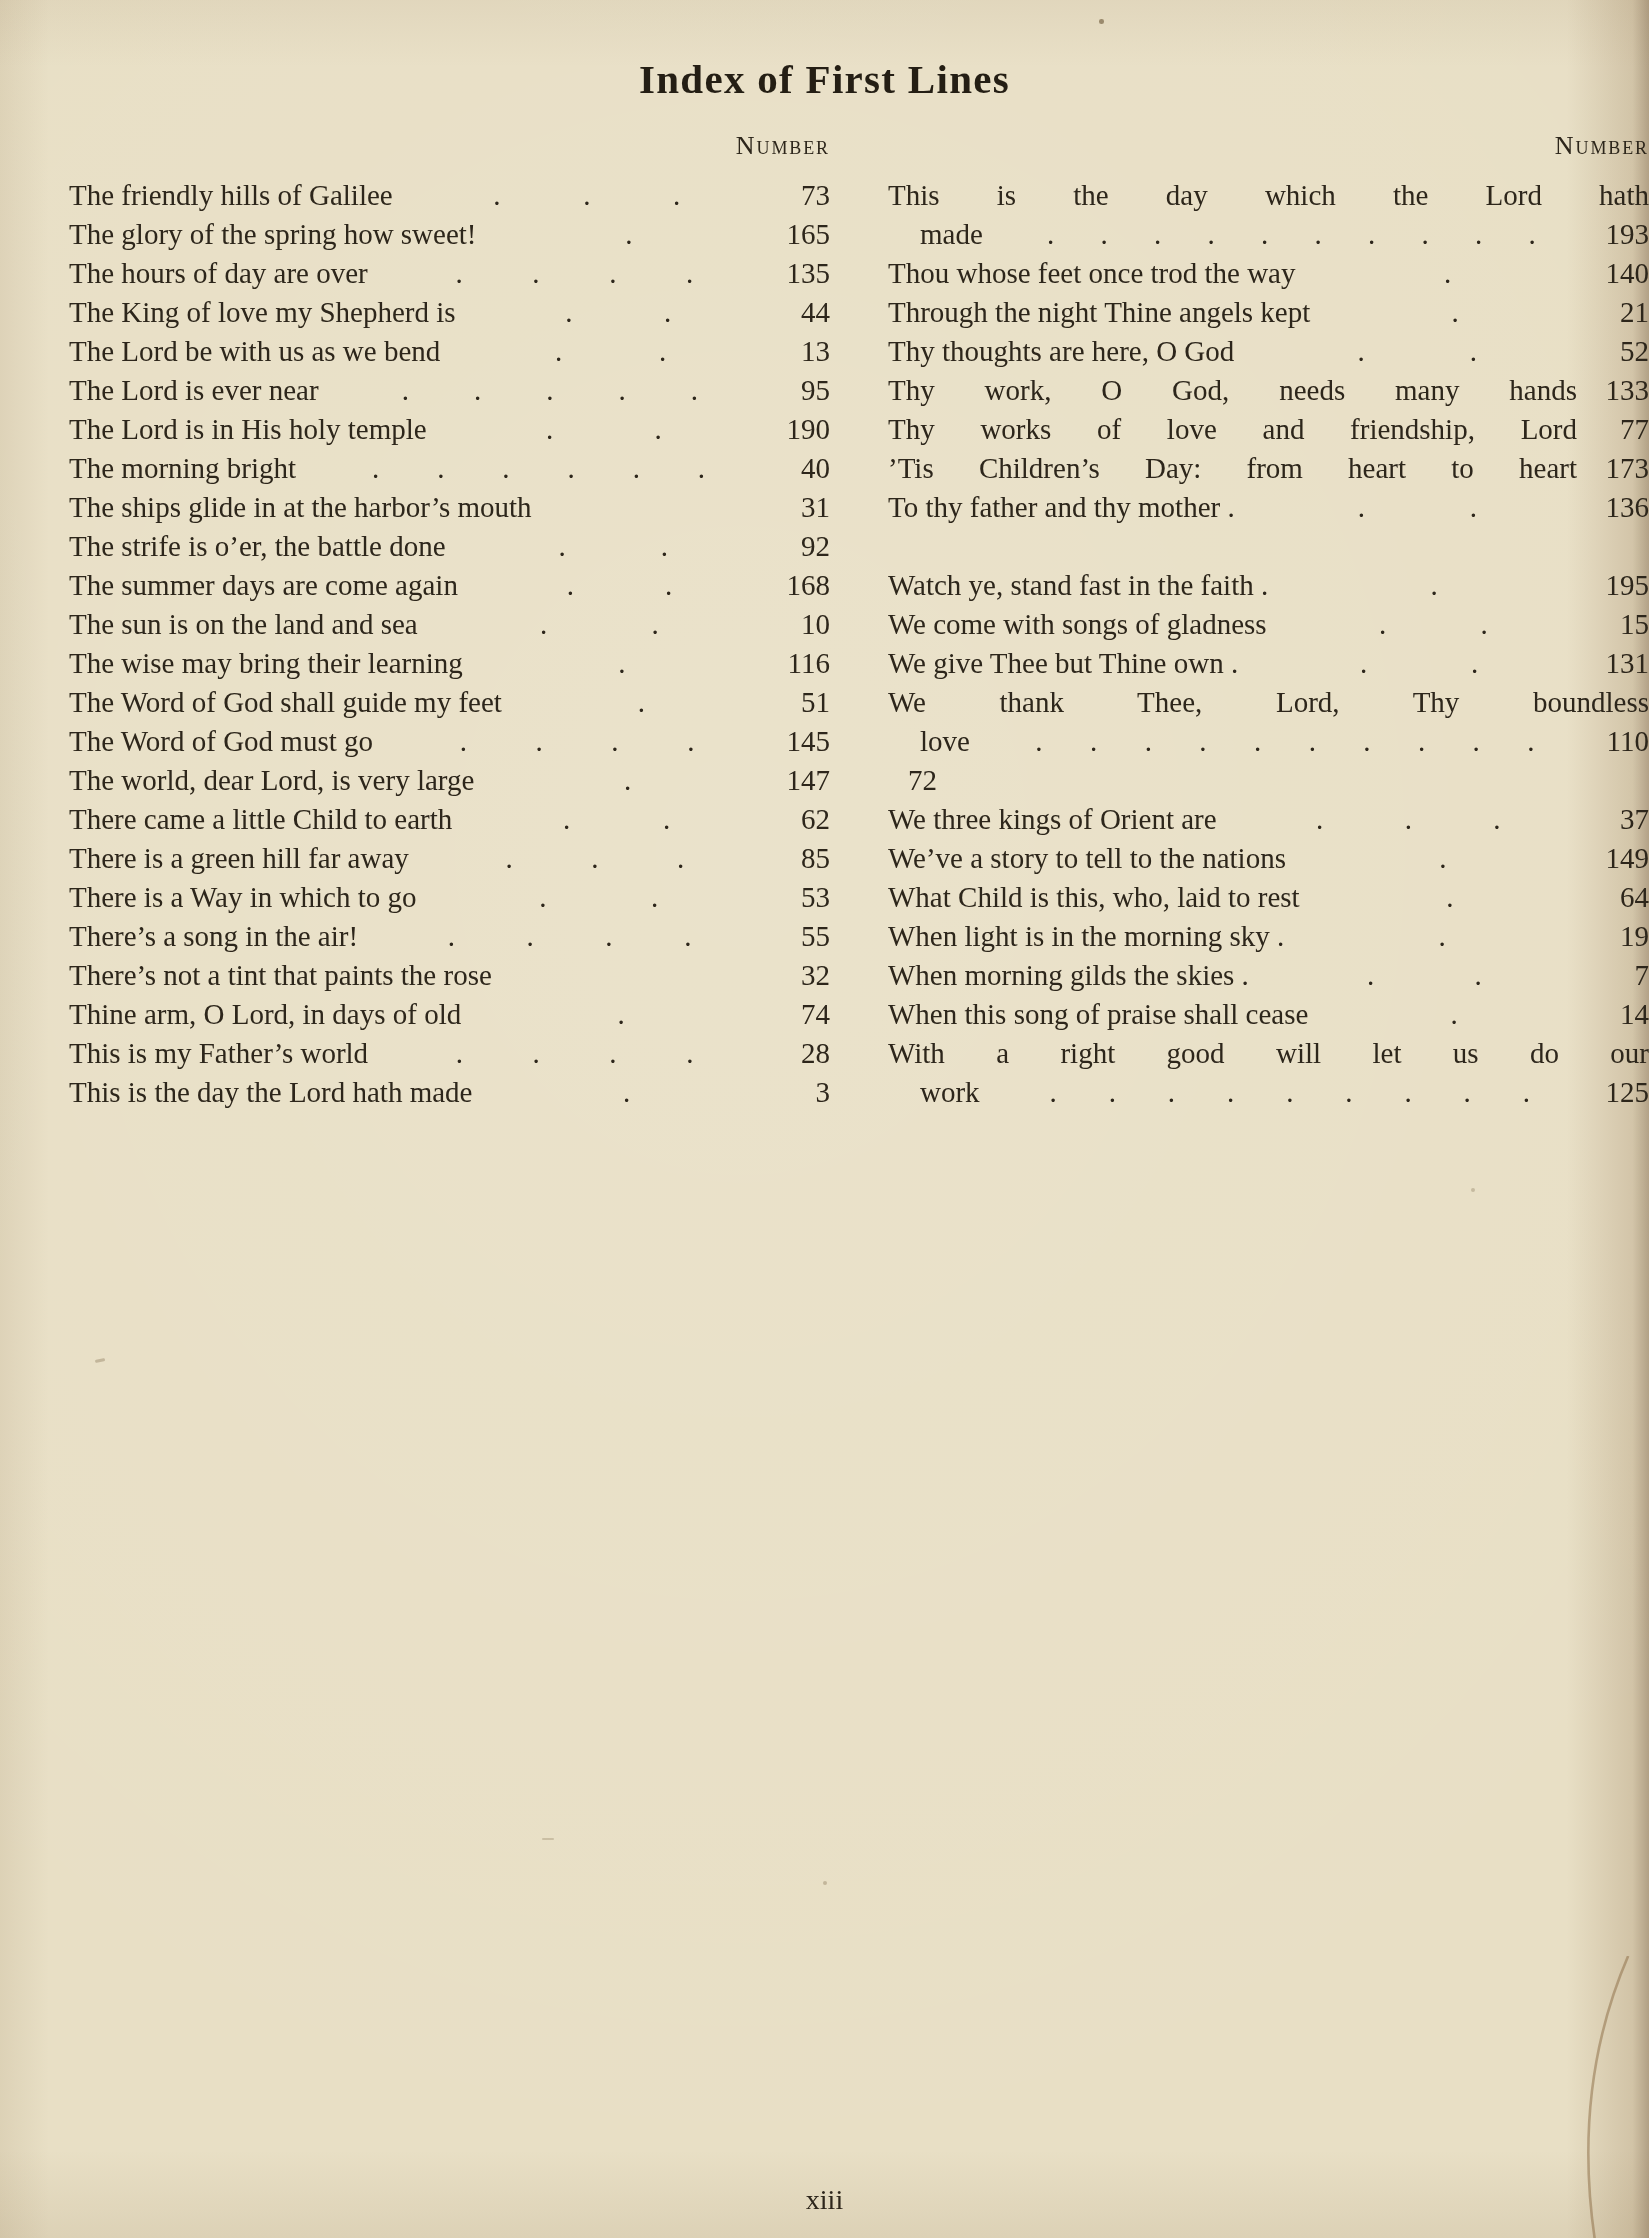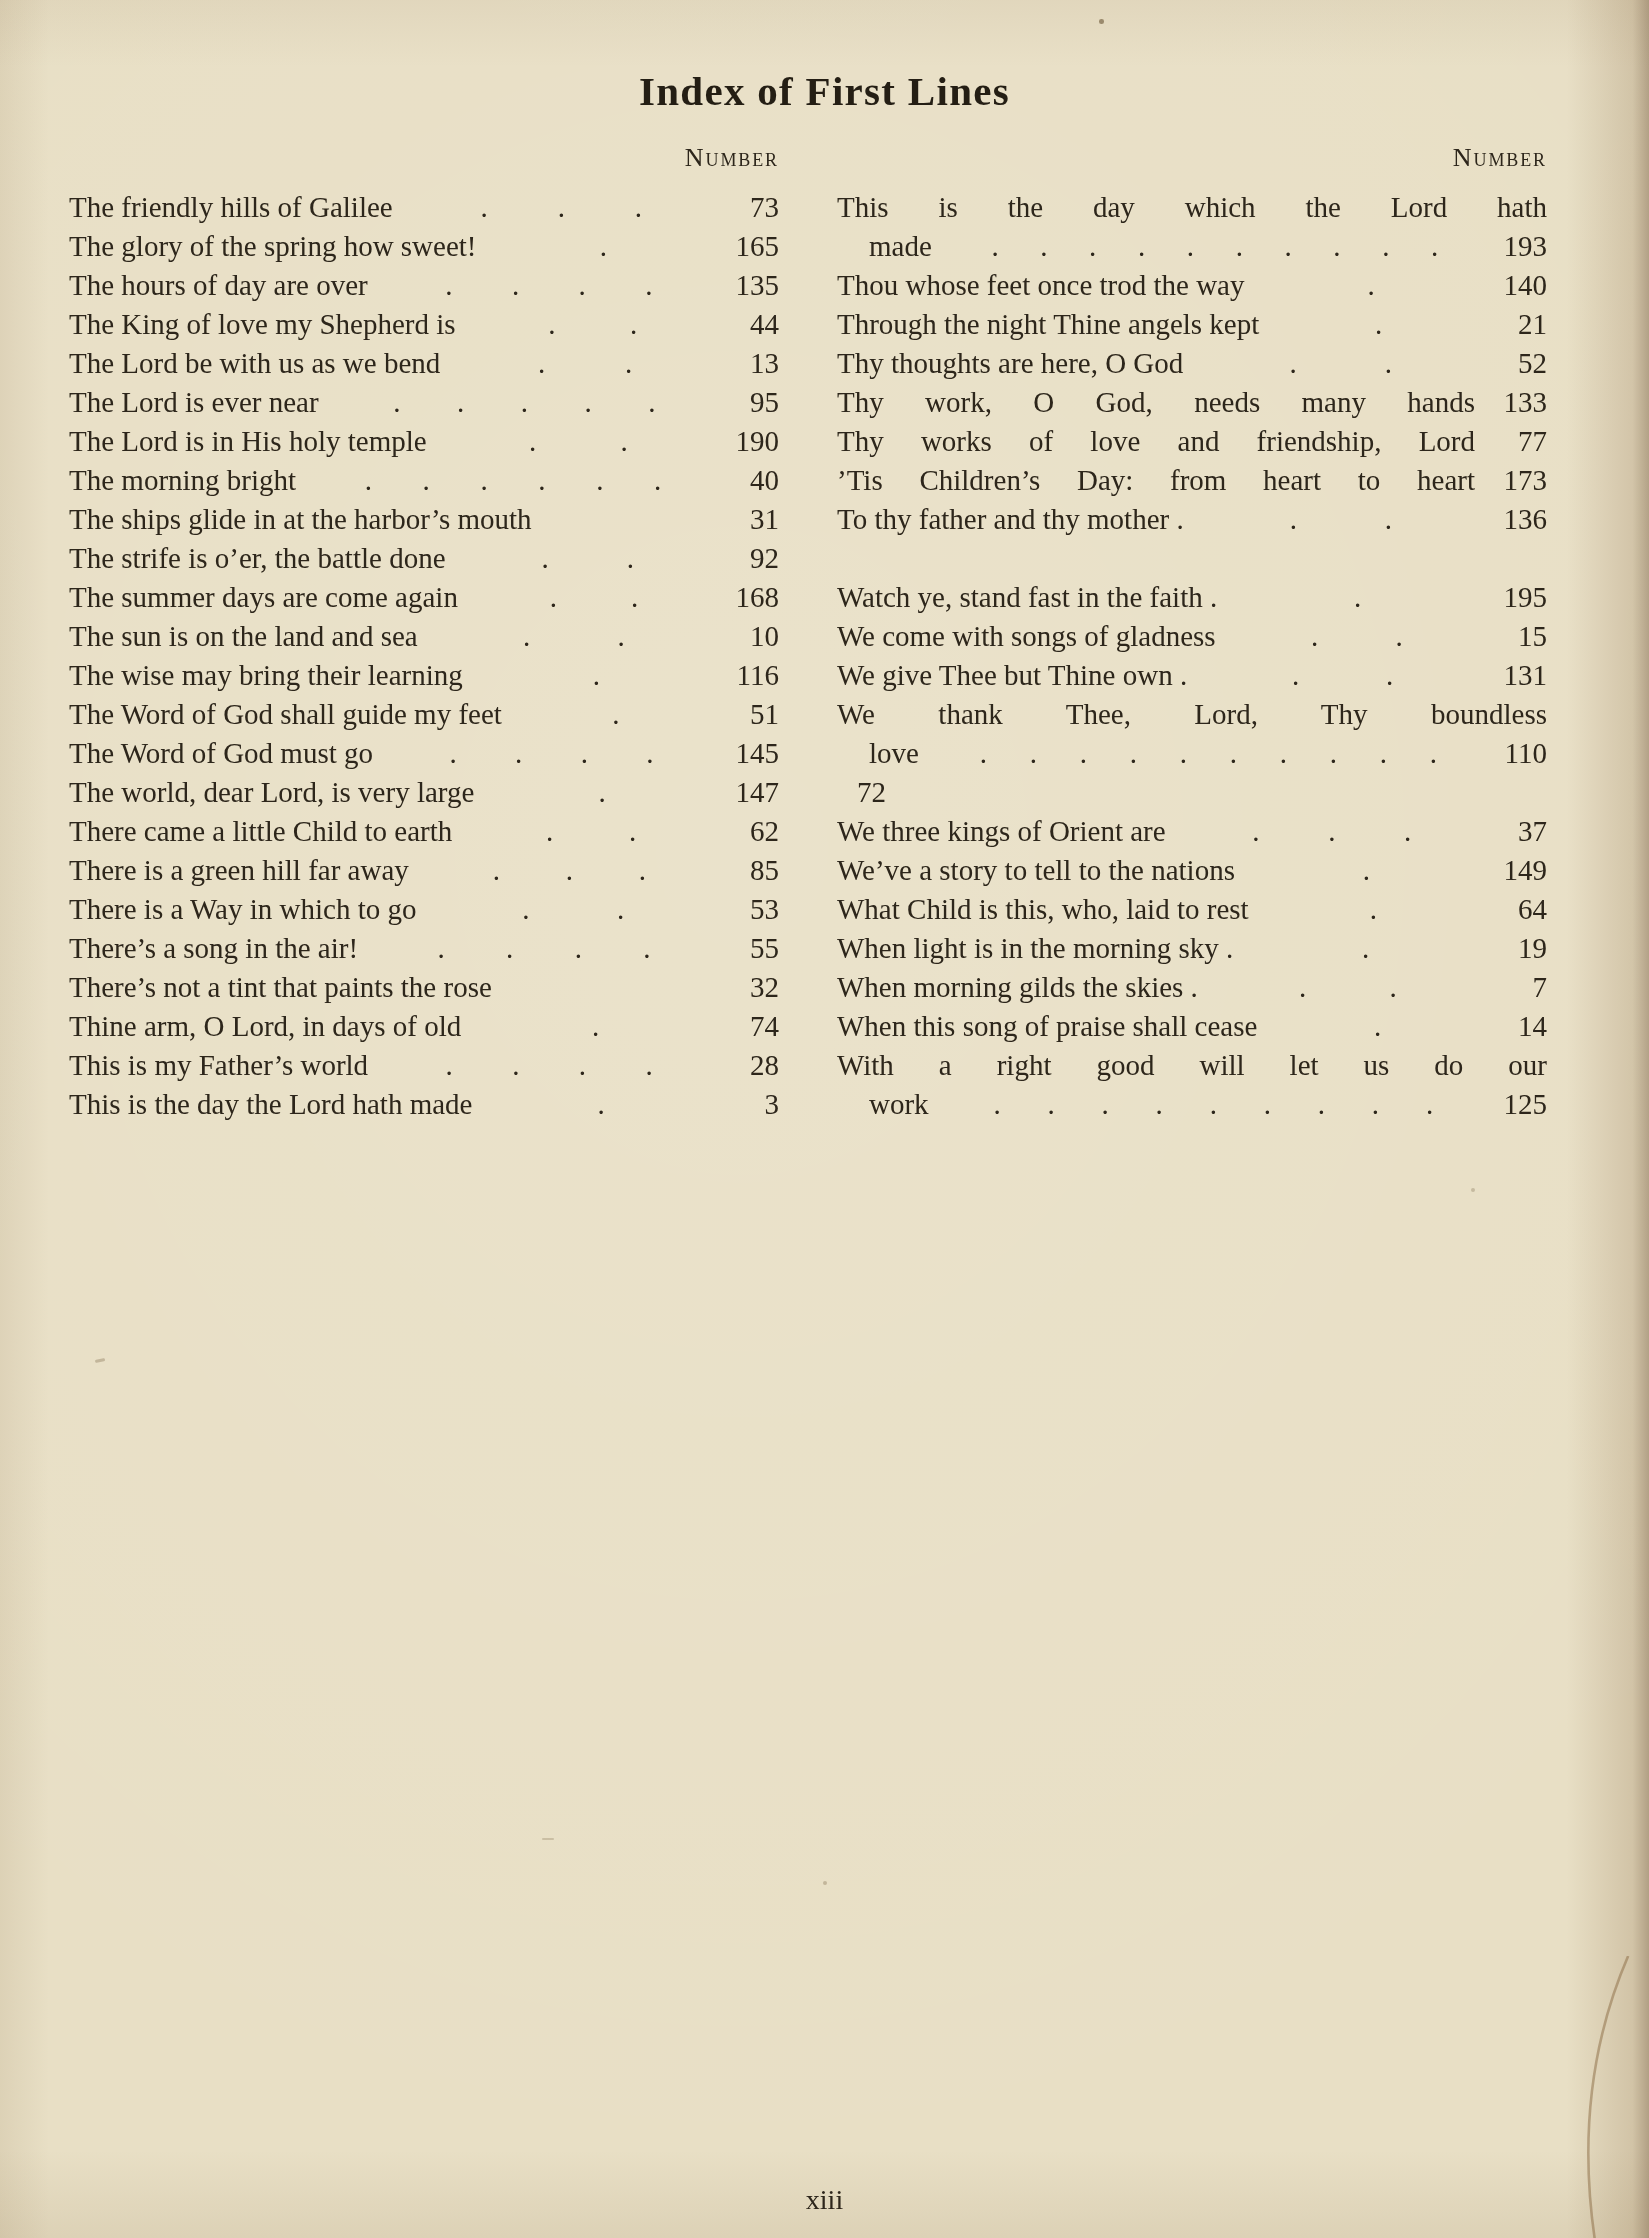--- a/index.html
+++ b/index.html
@@ -11,33 +11,32 @@
     overflow: hidden;
     font-family: "Liberation Serif", "DejaVu Serif", serif;
     color: #2d261b;
     background:
       radial-gradient(ellipse 120% 100% at 45% 38%, rgba(255,255,255,0.10), rgba(0,0,0,0) 62%),
       linear-gradient(to right, rgba(120,90,50,0.10), rgba(0,0,0,0) 3%, rgba(0,0,0,0) 95%, rgba(120,85,45,0.20) 99%, rgba(95,65,35,0.40)),
       linear-gradient(to bottom, rgba(120,90,50,0.07), rgba(0,0,0,0) 3%, rgba(0,0,0,0) 96%, rgba(120,90,50,0.10)),
       #e8dfc5;
   }
   .title {
-    margin: 12px;
+    margin: 0;
     padding-top: 55px;
     text-align: center;
     font-size: 41px;
     font-weight: 700;
     letter-spacing: 1.3px;
     color: #241e14;
   }
   .columns {
     display: flex;
     gap: 58px;
     padding-left: 69px;
-    padding-right: 102px;
     margin-top: 30px;
   }
   .column { flex: 1; min-width: 0; }
   .col-header {
     text-align: right;
     font-variant: small-caps;
     font-size: 26px;
     letter-spacing: 1.9px;
     line-height: 1;
     margin-bottom: 16.7px;

